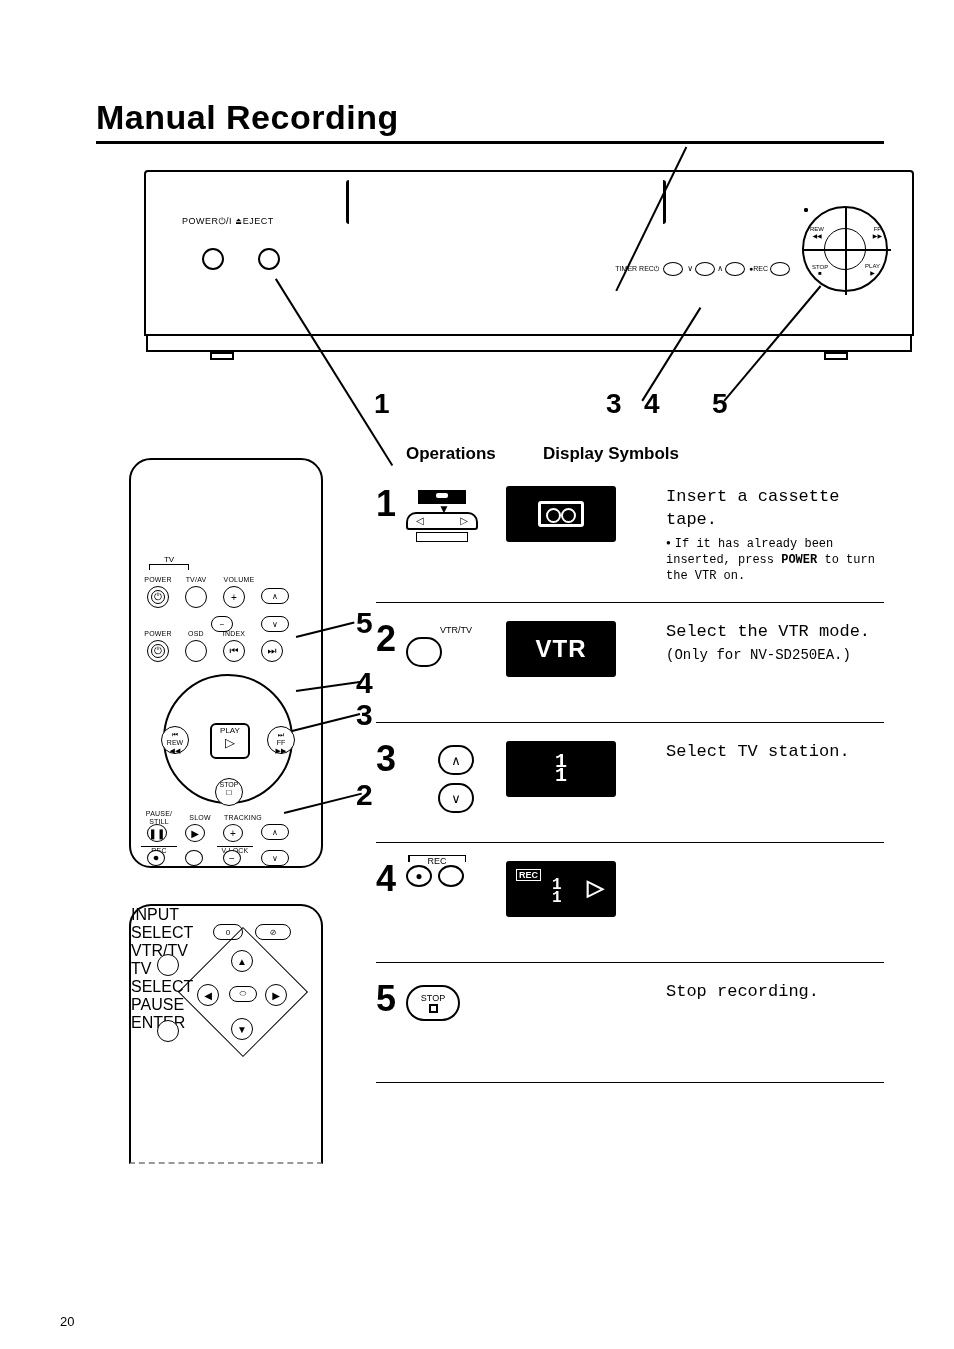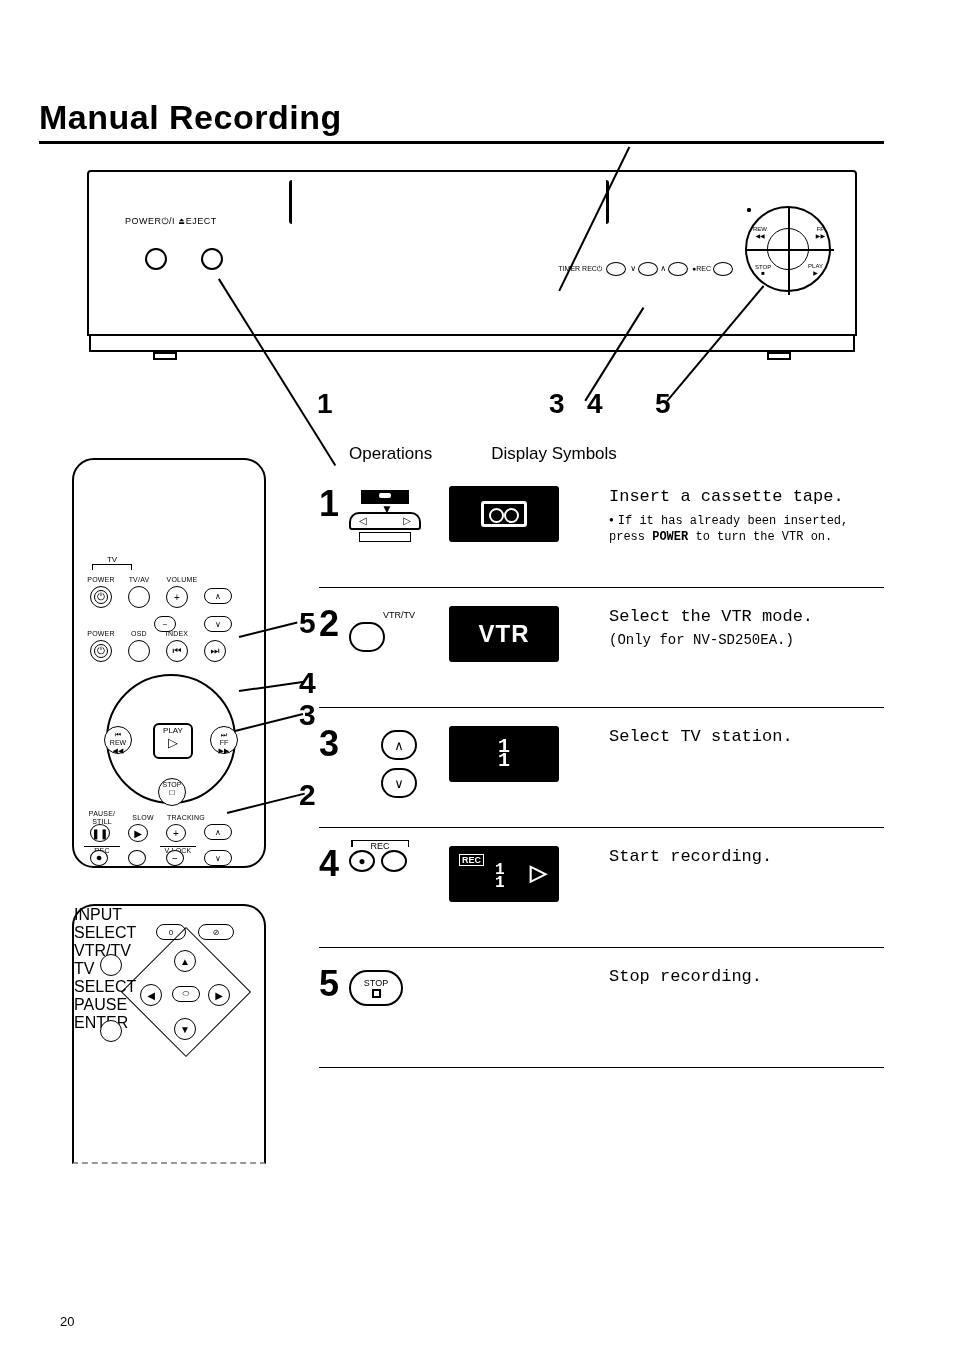--- a/index.html
+++ b/index.html
@@ -5,21 +5,21 @@
   * { box-sizing: border-box; }
   body {
     margin: 0;
     font-family: Arial, Helvetica, sans-serif;
     background: #fff;
     color: #000;
     width: 954px;
     height: 1349px;
     position: relative;
   }
-  .page { padding: 0 70px 0 39px; position: relative; height: 100%; }
+  .page { padding: 0 70px 0 96px; position: relative; height: 100%; }
   h1 {
     font-size: 34px;
     font-weight: bold;
     margin: 0;
     padding-top: 98px;
     padding-bottom: 4px;
     border-bottom: 3px solid #000;
     letter-spacing: 0.5px;
   }
   .vcr-wrap { margin-top: 26px; position: relative; height: 260px; }
@@ -93,21 +93,21 @@
   .remote2 {
     position: relative; margin: 36px auto 0; width: 194px; height: 260px;
     border-left: 2px solid #000; border-right:2px solid #000; border-top:2px solid #000;
     border-radius: 22px 22px 0 0; border-bottom: 2px dashed #999;
     background:#fff;
   }
 
   .side-num { position:absolute; font-size:30px; font-weight:bold; }
   .side-line { position:absolute; height:1.5px; background:#000; transform-origin:left center; }
 
-  .headrow { display:flex; font-weight:normal; font-size:17px; padding-bottom:4px; }
+  .headrow { display:flex; font-weight:bold; font-size:17px; padding-bottom:4px; }
   .headrow .c1 { width:130px; }
   .headrow .c2 { width:150px;text-align:center; }
   .steprow { display:flex; border-bottom:1px solid #000; padding:18px 0; min-height:120px; align-items:flex-start; }
   .steprow .num { width:30px; font-size:36px; font-weight:bold; line-height:1; }
   .steprow .ops { width:100px; padding-top:4px; }
   .steprow .disp { width:150px; }
   .steprow .desc { flex:1; font-size:15px; line-height:1.35; padding-left:10px;font-family:Liberation Mono, monospace; }
   .steprow .desc .main { font-size:17px; }
   .steprow .desc .note { font-size:12px; margin-top:4px; }
   .steprow .desc .note::before { content:"●"; font-size:8px; margin-right:4px; vertical-align:2px; }
@@ -343,23 +343,20 @@
             <div class="op-sm"></div>
           </div>
         </div>
         <div class="disp">
             <div class="display-box rec">
           <div class="rec-lbl">REC</div>
           <div class="rch">1<br>1</div>
           <div class="rplay">▷</div>
         </div>
           </div>
-        <div class="desc">
-            <div class="main">Start recording.</div>
-          </div>
       </div>
 
       <div class="steprow" style="border-bottom:1px solid #000;">
         <div class="num">5</div>
         <div class="ops">
             <div class="op-stop">
               <span>STOP</span>
               <div class="sq"></div>
             </div>
           </div>

